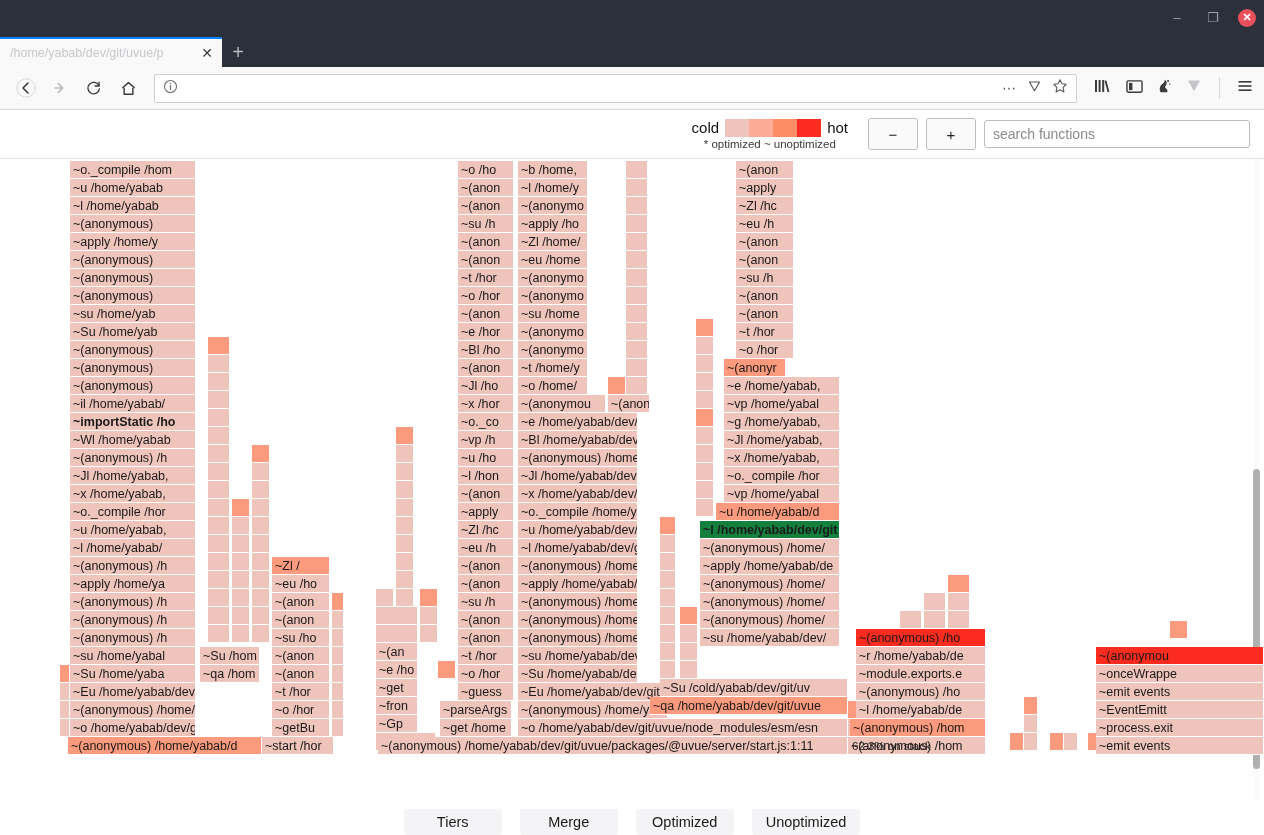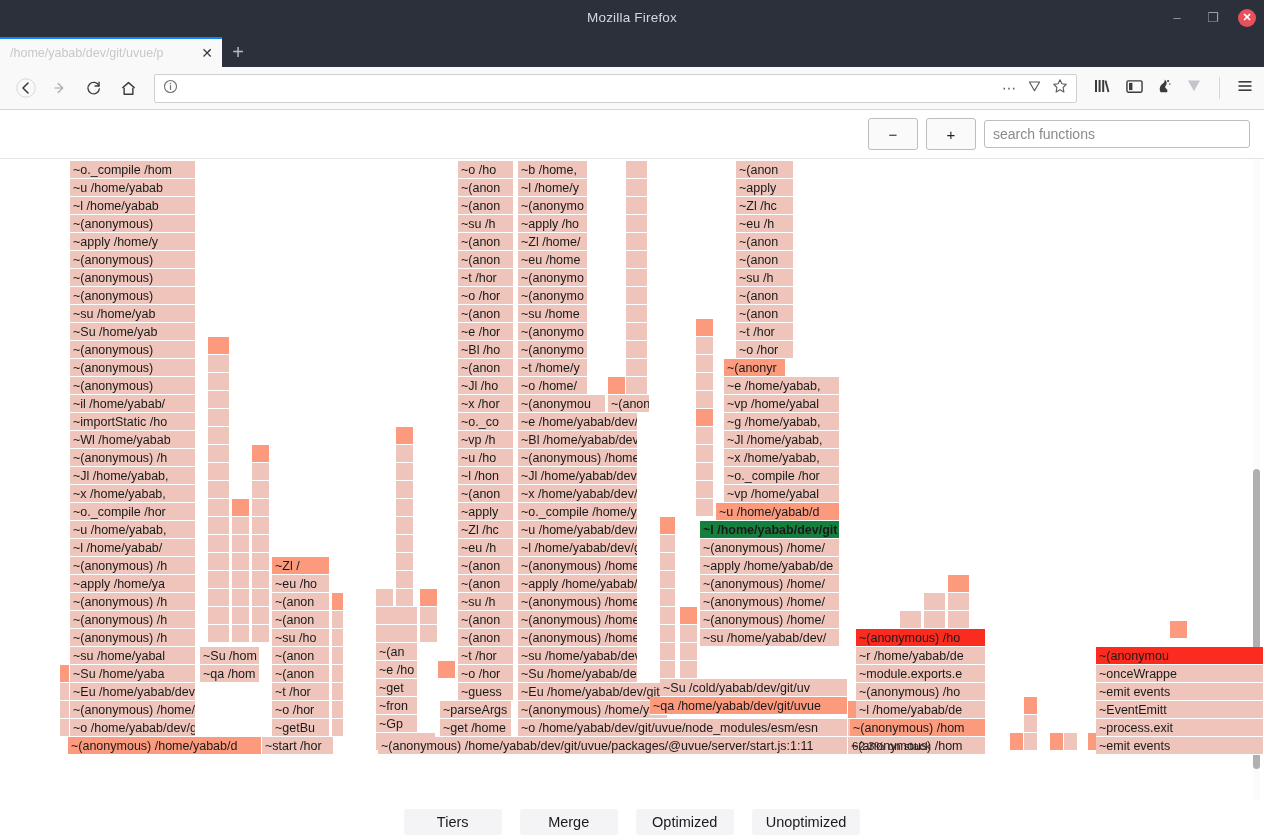--- a/index.html
+++ b/index.html
@@ -114,21 +114,20 @@
     padding:0 9px;cursor:pointer;font-family:"Liberation Sans",sans-serif;box-sizing:border-box;
   }
   .tag.off{border:1px solid #e1e1e1;color:#555;padding:0 10px;height:19px;}
 </style>
 </head>
 <body>
 
 <div class="window">
 
   <div class="titlebar">
-    <div class="title">Mozilla Firefox</div>
     <div class="wincontrols">
       <div class="wc">–</div>
       <div class="wc">❐</div>
       <div class="wc close">✕</div>
     </div>
   </div>
 
   <div class="tabstrip">
     <div class="tab">
       <div class="tabtitle">/home/yabab/dev/git/uvue/p</div>
@@ -219,20 +218,31 @@
         <svg width="18" height="18" viewBox="0 0 18 18">
             <rect x="2.5" y="4" width="13" height="1.6" fill="#3b3b3d"></rect>
             <rect x="2.5" y="8.2" width="13" height="1.6" fill="#3b3b3d"></rect>
             <rect x="2.5" y="12.4" width="13" height="1.6" fill="#3b3b3d"></rect>
           </svg>
       </span>
     </div>
   </div>
 
   <div class="fgbar">
+    <div class="legendwrap">
+      <div class="legendrow">
+        <span class="lbl">cold</span>
+        <span class="swatch" style="background: rgb(239, 196, 187);"></span>
+        <span class="swatch" style="background: rgb(252, 171, 150);"></span>
+        <span class="swatch" style="background: rgb(253, 141, 100);"></span>
+        <span class="swatch" style="background: rgb(252, 43, 31);"></span>
+        <span class="lbl">hot</span>
+      </div>
+      <div class="legendnote">* optimized ~ unoptimized</div>
+    </div>
     <div class="zoombtn">−</div>
     <div class="zoombtn">+</div>
     <input class="searchbox" type="text" placeholder="search functions" style="">
   </div>
 
   <div class="fgarea" id="fgarea">
     <div class="scrolltrack"></div>
     <div class="vscroll" style="top:310px;height:300px;"></div>
   <div class="frame" style="left: 70px; top: 2px; width: 126px; background: rgb(239, 196, 187);">~o._compile /hom</div>
       <div class="frame" style="left: 70px; top: 20px; width: 126px; background: rgb(239, 196, 187);">~u /home/yabab</div>
@@ -241,21 +251,21 @@
       <div class="frame" style="left: 70px; top: 74px; width: 126px; background: rgb(239, 196, 187);">~apply /home/y</div>
       <div class="frame" style="left: 70px; top: 92px; width: 126px; background: rgb(239, 196, 187);">~(anonymous)</div>
       <div class="frame" style="left: 70px; top: 110px; width: 126px; background: rgb(239, 196, 187);">~(anonymous)</div>
       <div class="frame" style="left: 70px; top: 128px; width: 126px; background: rgb(239, 196, 187);">~(anonymous)</div>
       <div class="frame" style="left: 70px; top: 146px; width: 126px; background: rgb(239, 196, 187);">~su /home/yab</div>
       <div class="frame" style="left: 70px; top: 164px; width: 126px; background: rgb(239, 196, 187);">~Su /home/yab</div>
       <div class="frame" style="left: 70px; top: 182px; width: 126px; background: rgb(239, 196, 187);">~(anonymous)</div>
       <div class="frame" style="left: 70px; top: 200px; width: 126px; background: rgb(239, 196, 187);">~(anonymous)</div>
       <div class="frame" style="left: 70px; top: 218px; width: 126px; background: rgb(239, 196, 187);">~(anonymous)</div>
       <div class="frame" style="left: 70px; top: 236px; width: 126px; background: rgb(239, 196, 187);">~il /home/yabab/</div>
-      <div class="frame" style="left: 70px; top: 254px; width: 126px; background: rgb(239, 196, 187);">~importStatic /ho</div>
+      <div class="frame" style="left: 70px; top: 254px; width: 126px; background: rgb(239, 196, 187); font-weight: bold;">~importStatic /ho</div>
       <div class="frame" style="left: 70px; top: 272px; width: 126px; background: rgb(239, 196, 187);">~Wl /home/yabab</div>
       <div class="frame" style="left: 70px; top: 290px; width: 126px; background: rgb(239, 196, 187);">~(anonymous) /h</div>
       <div class="frame" style="left: 70px; top: 308px; width: 126px; background: rgb(239, 196, 187);">~Jl /home/yabab,</div>
       <div class="frame" style="left: 70px; top: 326px; width: 126px; background: rgb(239, 196, 187);">~x /home/yabab,</div>
       <div class="frame" style="left: 70px; top: 344px; width: 126px; background: rgb(239, 196, 187);">~o._compile /hor</div>
       <div class="frame" style="left: 70px; top: 362px; width: 126px; background: rgb(239, 196, 187);">~u /home/yabab,</div>
       <div class="frame" style="left: 70px; top: 380px; width: 126px; background: rgb(239, 196, 187);">~l /home/yabab/</div>
       <div class="frame" style="left: 70px; top: 398px; width: 126px; background: rgb(239, 196, 187);">~(anonymous) /h</div>
       <div class="frame" style="left: 70px; top: 416px; width: 126px; background: rgb(239, 196, 187);">~apply /home/ya</div>
       <div class="frame" style="left: 70px; top: 434px; width: 126px; background: rgb(239, 196, 187);">~(anonymous) /h</div>

